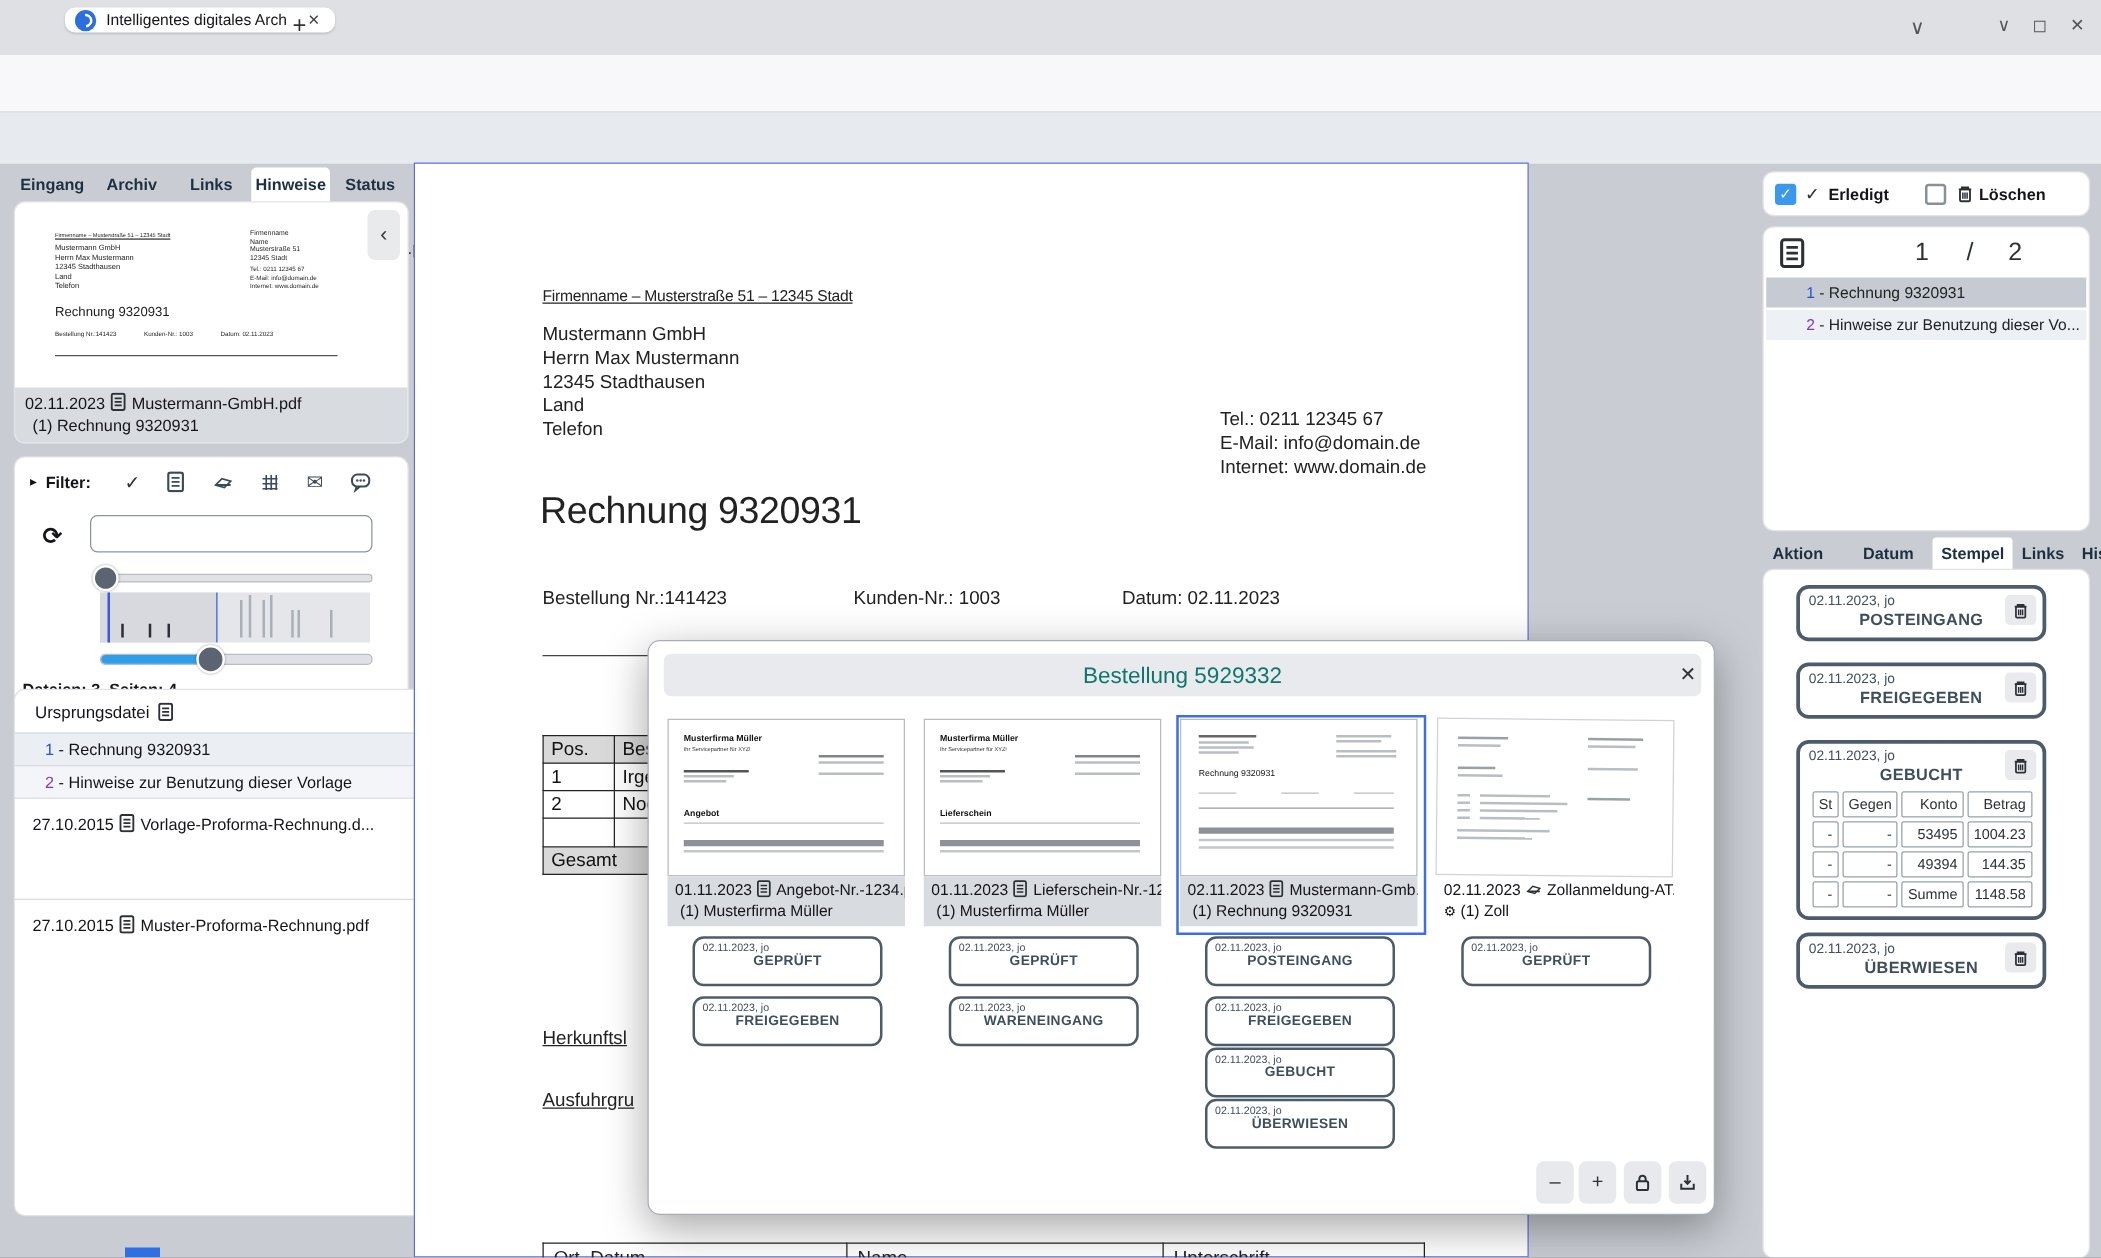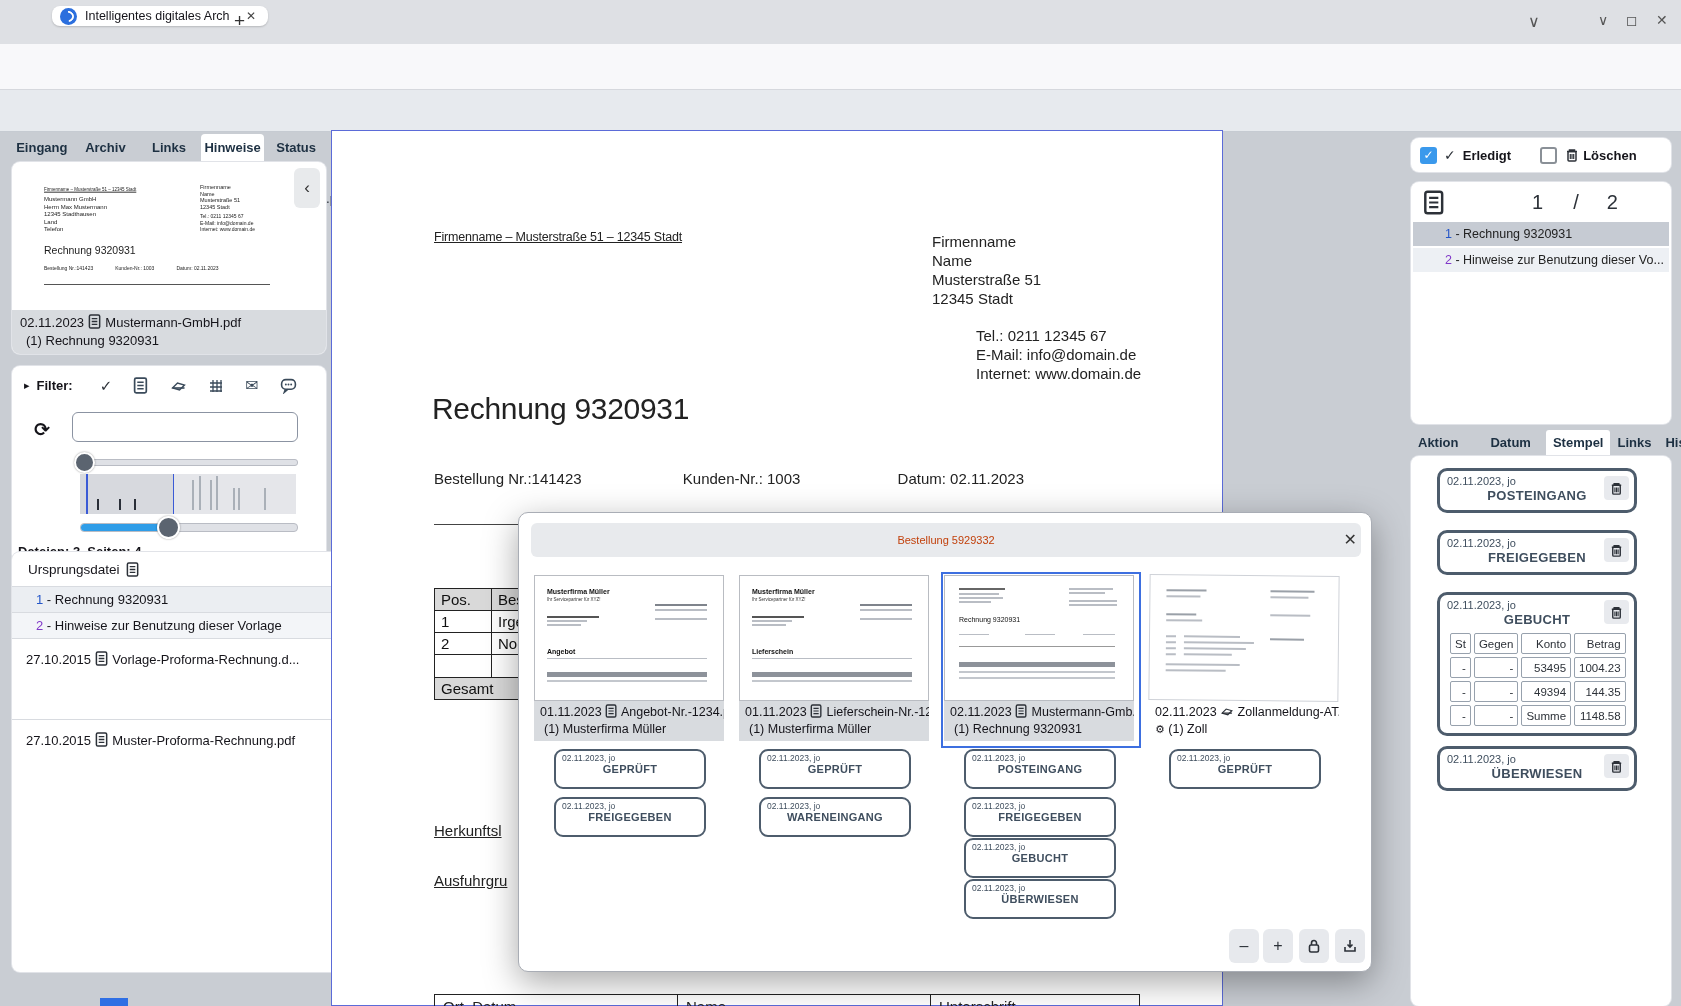--- a/index.html
+++ b/index.html
@@ -118,21 +118,21 @@
   .stmeta{font-size:11px;color:#3f4e5e;}
   .stlabel{font-size:13px;font-weight:700;color:#3f4e5e;text-align:center;letter-spacing:.3px;padding:1px 0 3px;}
   .sttrash{position:absolute;right:5px;top:5px;width:25px;height:24px;background:#e8eaee;border-radius:4px;display:flex;align-items:center;justify-content:center;}
   .sttab{border-collapse:separate;border-spacing:3px;margin:0 auto;}
   .sttab td{border:1px solid #97a1ad;border-radius:2px;font-size:11.5px;color:#2c3138;padding:1px 4px;text-align:right;height:17px;}
   .sttab .hc{text-align:center;}
   
   .modal{left:518px;top:512px;width:854px;height:460px;background:#fff;border-radius:10px;border:1px solid #a9adb5;
      box-shadow:0 10px 34px rgba(0,0,0,.35);box-sizing:border-box;}
   .mhead{position:absolute;left:12px;top:10px;width:830px;height:34px;background:#e8eaed;border-radius:6px;
-     display:flex;align-items:center;justify-content:center;font-size:11px;color:#c2410c;}
+     display:flex;align-items:center;justify-content:center;font-size:18px;color:#0f766e;}
   .mclose{position:absolute;right:14px;top:17px;font-size:16px;color:#333;}
   .card{position:absolute;top:62px;width:192px;}
   .card .prev{position:absolute;left:0;top:0;width:190px;height:126px;background:#fff;border:1px solid #b9bcc2;box-sizing:border-box;overflow:hidden;}
   .card .cap{position:absolute;left:0;top:126px;width:190px;height:40px;background:#d8dbdf;font-size:12.5px;color:#15141a;
      padding:3px 6px;box-sizing:border-box;line-height:17px;white-space:nowrap;overflow:hidden;}
   .card.sel .frame{position:absolute;left:-3px;top:-3px;width:196px;height:172px;border:2px solid #3d6fe0;}
   .card.nocap .cap{background:transparent;}
   .mp-name{position:absolute;left:12px;top:12px;font-size:7px;font-weight:700;color:#111;}
   .mp-tag{position:absolute;left:12px;top:21px;font-size:4.5px;color:#333;}
   .mp-title{position:absolute;left:12px;top:72px;font-size:7px;font-weight:700;color:#111;}
@@ -387,24 +387,25 @@
       <svg class="docico" width="14" height="15" viewBox="0 0 15 16" style="color:#2c3138">
           <use href="#i-doc"></use>
         </svg>
       <span>Muster-Proforma-Rechnung.pdf</span>
     </div>
   </div>
   <div class="abs bluebar"></div>
 
   <div class="abs page"></div>
   <div class="abs doc-h">Firmenname – Musterstraße 51 – 12345 Stadt</div>
-  <div class="abs doc-s" style="white-space:pre-line">Firmenname
-Name
-Musterstraße 51
-12345 Stadt</div>
+  <div class="abs doc-addr" style="white-space:pre-line">Mustermann GmbH
+Herrn Max Mustermann
+12345 Stadthausen
+Land
+Telefon</div>
   <div class="abs doc-c" style="white-space:pre-line">Tel.: 0211 12345 67
 E-Mail: info@domain.de
 Internet: www.domain.de</div>
   <div class="abs doc-title">Rechnung 9320931</div>
   <div class="abs doc-meta">
     <span>Bestellung Nr.:141423</span>
     <span style="margin-left:97px;">Kunden-Nr.: 1003</span>
     <span style="margin-left:93px;">Datum: 02.11.2023</span>
   </div>
   <div class="abs doc-hr"></div>

